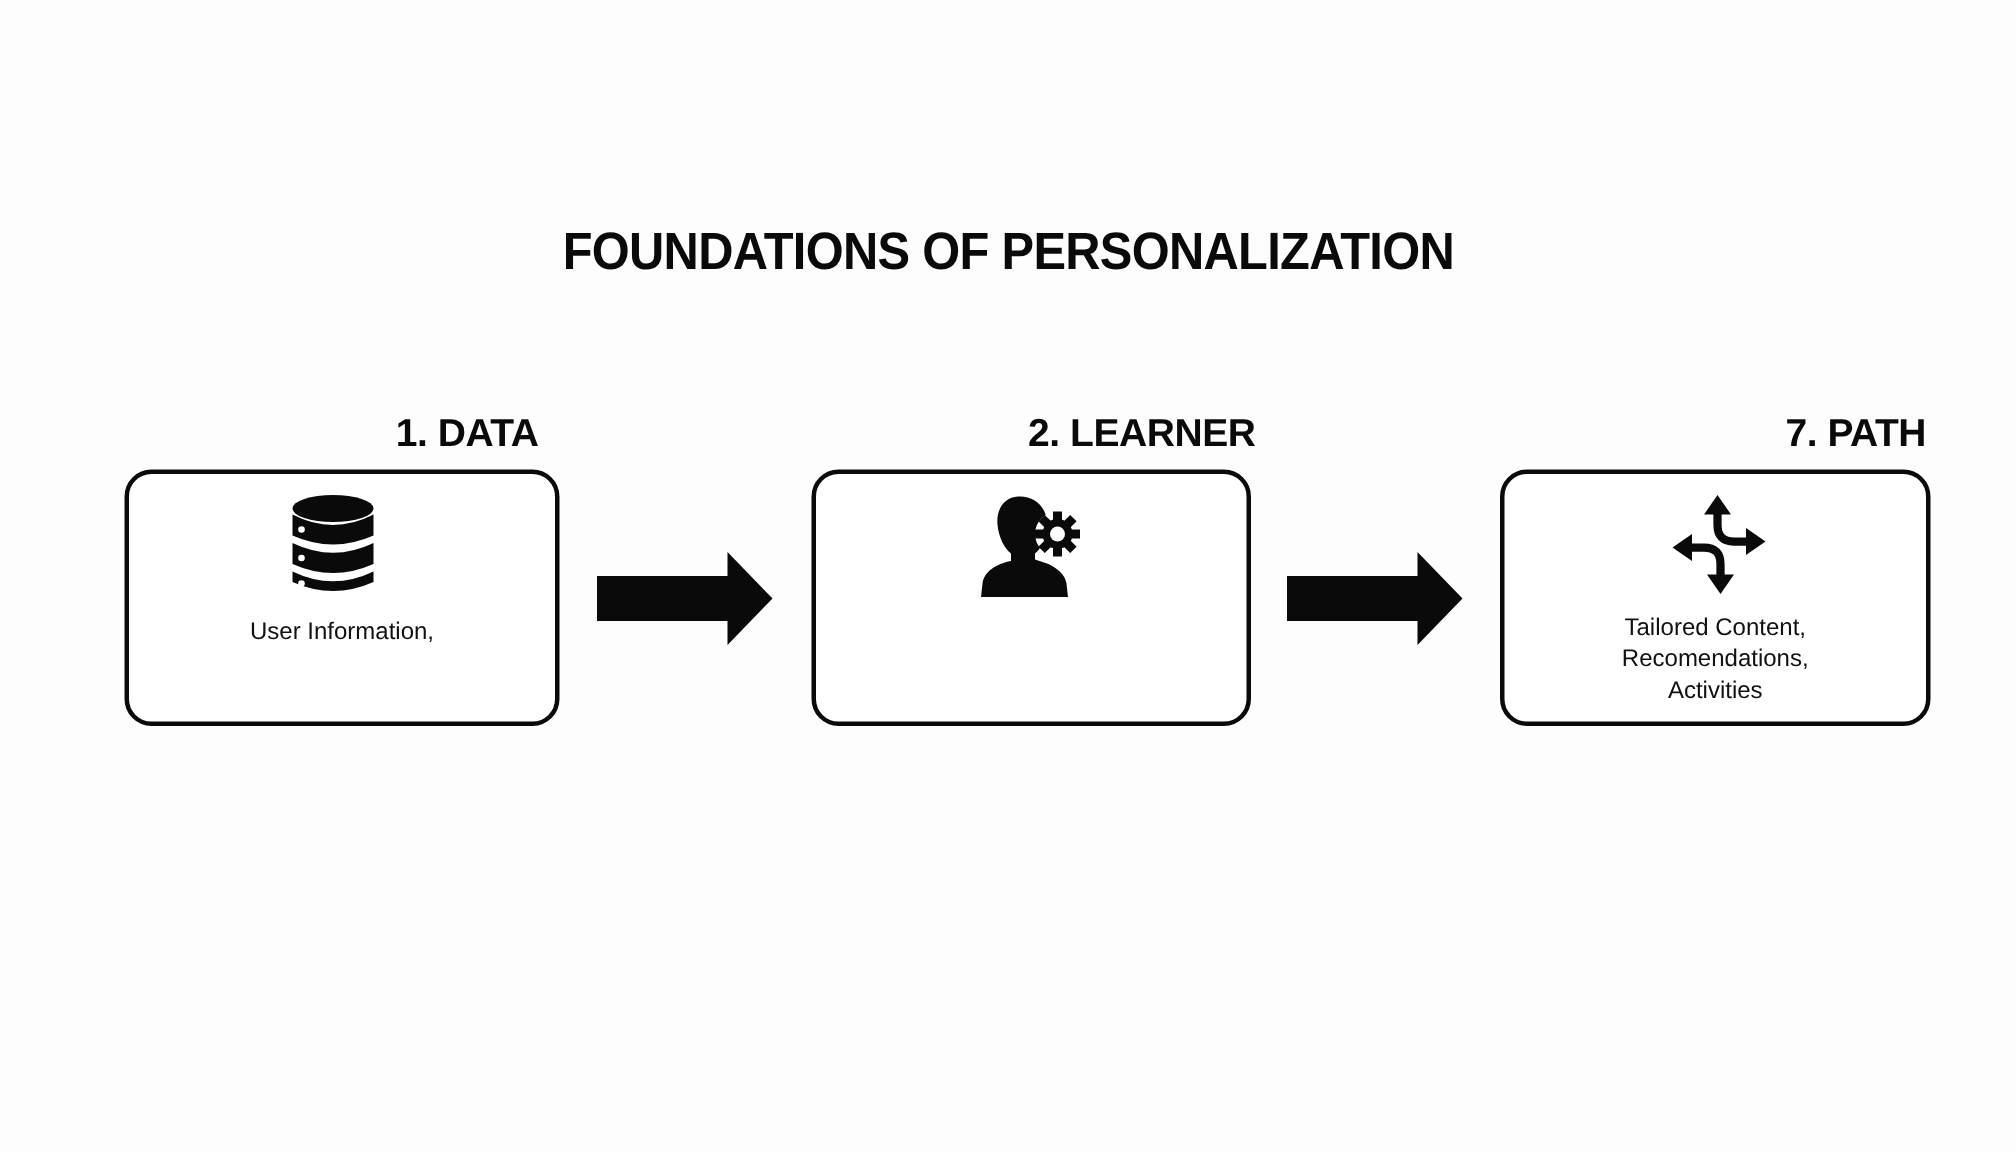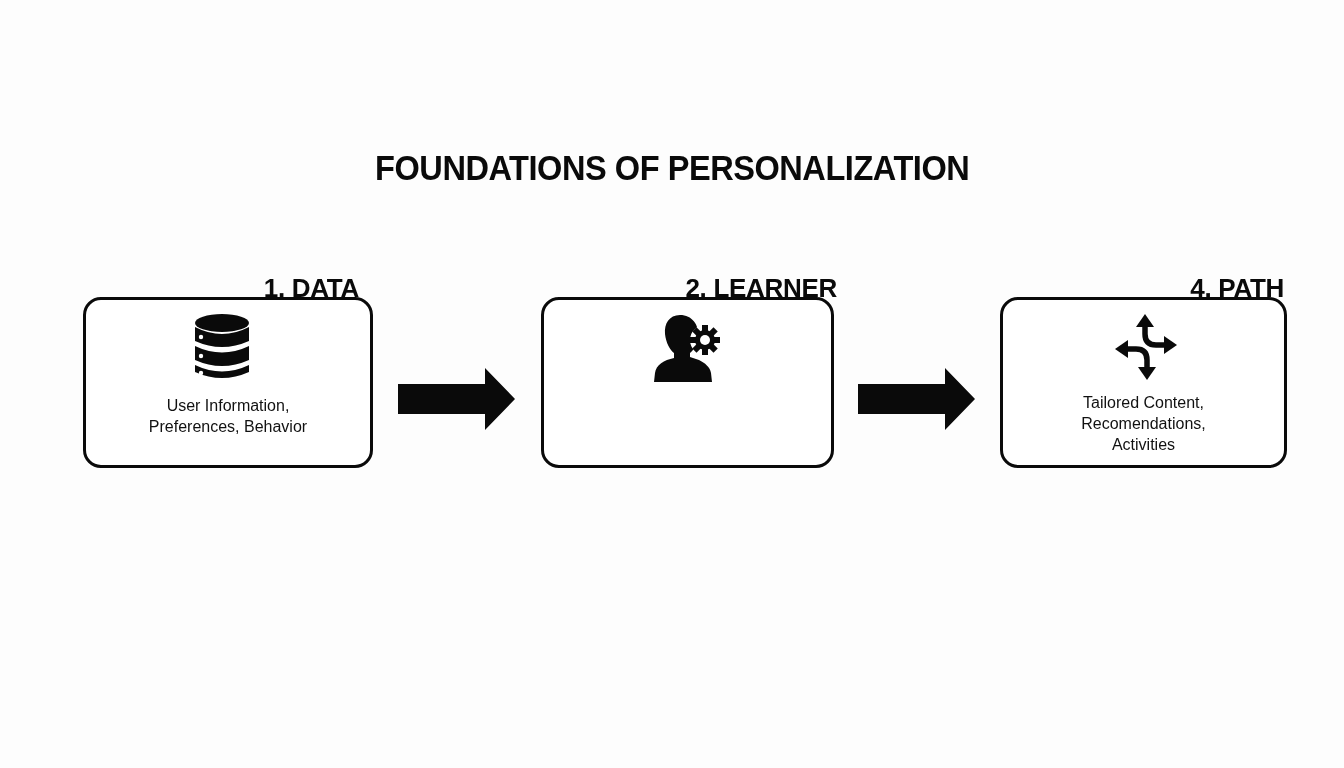--- a/index.html
+++ b/index.html
@@ -12,21 +12,21 @@
   .title {
     position: absolute; left: 0; width: 1344px; top: 148px;
     text-align: center; font-weight: bold; font-size: 35px;
     letter-spacing: -0.5px; transform: scaleX(0.93); transform-origin: 675px 0;
   }
   .step-label {
     position: absolute; font-weight: bold; font-size: 26px; text-align: right;
     top: 273px; letter-spacing: -0.3px;
   }
   .box {
-    position: absolute; top: 297px; height: 165px;
+    position: absolute; top: 313px; height: 165px;
     border: 3px solid #0a0a0a; border-radius: 18px; background: #ffffff;
     box-sizing: content-box;
   }
   .icon { position: absolute; }
   .desc {
     position: absolute; left: 0; right: 0; text-align: center;
     font-size: 16px; line-height: 21px; color: #111;
   }
   .arrow { position: absolute; top: 368px; }
 </style>
@@ -43,21 +43,20 @@
       <ellipse cx="30" cy="10" rx="27" ry="9" fill="#0a0a0a"></ellipse>
       <path d="M3 14 Q30 28 57 14 L57 28 Q30 40 3 28 Z" fill="#0a0a0a"></path>
       <path d="M3 33 Q30 46 57 33 L57 47 Q30 59 3 47 Z" fill="#0a0a0a"></path>
       <path d="M3 52 Q30 65 57 52 L57 59 Q30 71 3 59 Z" fill="#0a0a0a"></path>
       <circle cx="9" cy="24" r="2.2" fill="#fff"></circle>
       <circle cx="9" cy="43" r="2.2" fill="#fff"></circle>
       <circle cx="9" cy="60" r="2.2" fill="#fff"></circle>
     </svg>
     <div class="desc" style="top:95px;">
       <div>User Information,</div>
-      <div>Preferences, Behavior</div>
     </div>
   </div>
 
   <svg class="arrow" style="left:398px;" width="118" height="62" viewBox="0 0 118 62">
     <polygon points="0,16 87,16 87,0 117,31 87,62 87,46 0,46" fill="#0a0a0a"></polygon>
   </svg>
 
   <div class="step-label" style="left:541px; width:296px;">2. LEARNER</div>
   <div class="box" style="left:541px; width:287px;">
     <svg class="icon" style="left:110px; top:13px;" width="72" height="70" viewBox="0 0 72 70">
@@ -77,21 +76,21 @@
         </g>
         <circle r="5" fill="#fff"></circle>
       </g>
     </svg>
   </div>
 
   <svg class="arrow" style="left:858px;" width="118" height="62" viewBox="0 0 118 62">
     <polygon points="0,16 87,16 87,0 117,31 87,62 87,46 0,46" fill="#0a0a0a"></polygon>
   </svg>
 
-  <div class="step-label" style="left:1000px; width:284px;">4. PATH</div>
+  <div class="step-label" style="left:1000px; width:284px;">7. PATH</div>
   <div class="box" style="left:1000px; width:281px;">
     <svg class="icon" style="left:110px; top:14px;" width="66" height="66" viewBox="0 0 66 66">
       <g fill="none" stroke="#0a0a0a" stroke-width="5.5" stroke-linecap="butt">
         <path d="M32 12 L32 20 Q32 31 43 31 L52 31"></path>
         <path d="M14 35 L23 35 Q34 35 34 46 L34 54"></path>
       </g>
       <g fill="#0a0a0a">
         <polygon points="32,0 23,13 41,13"></polygon>
         <polygon points="64,31 51,22 51,40"></polygon>
         <polygon points="2,35 15,26 15,44"></polygon>

